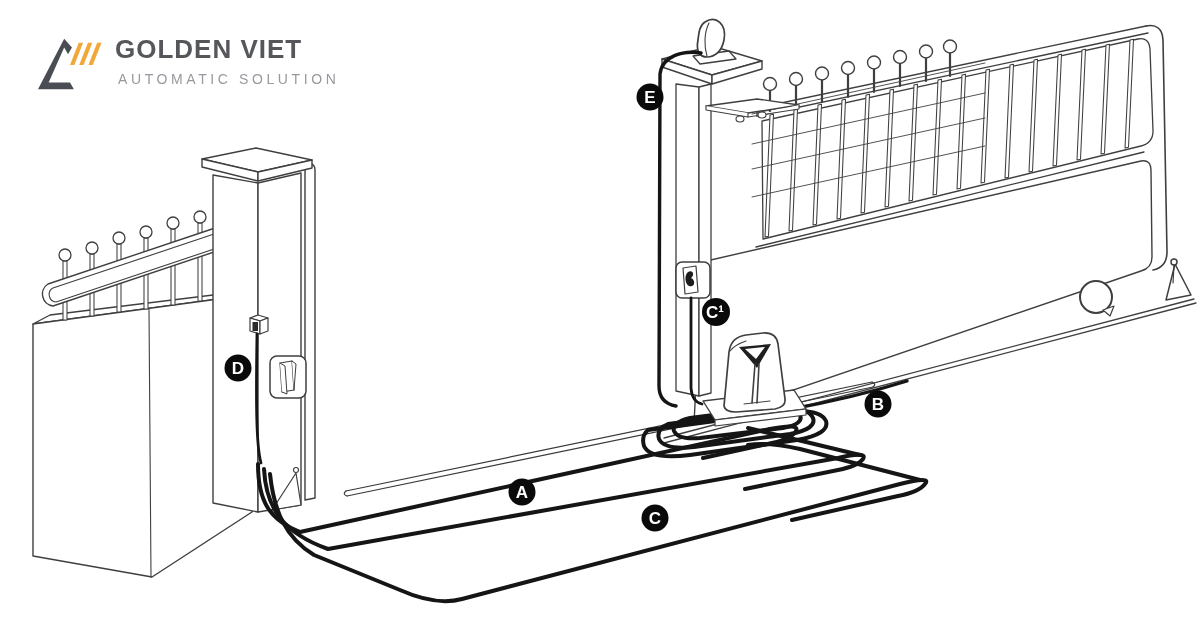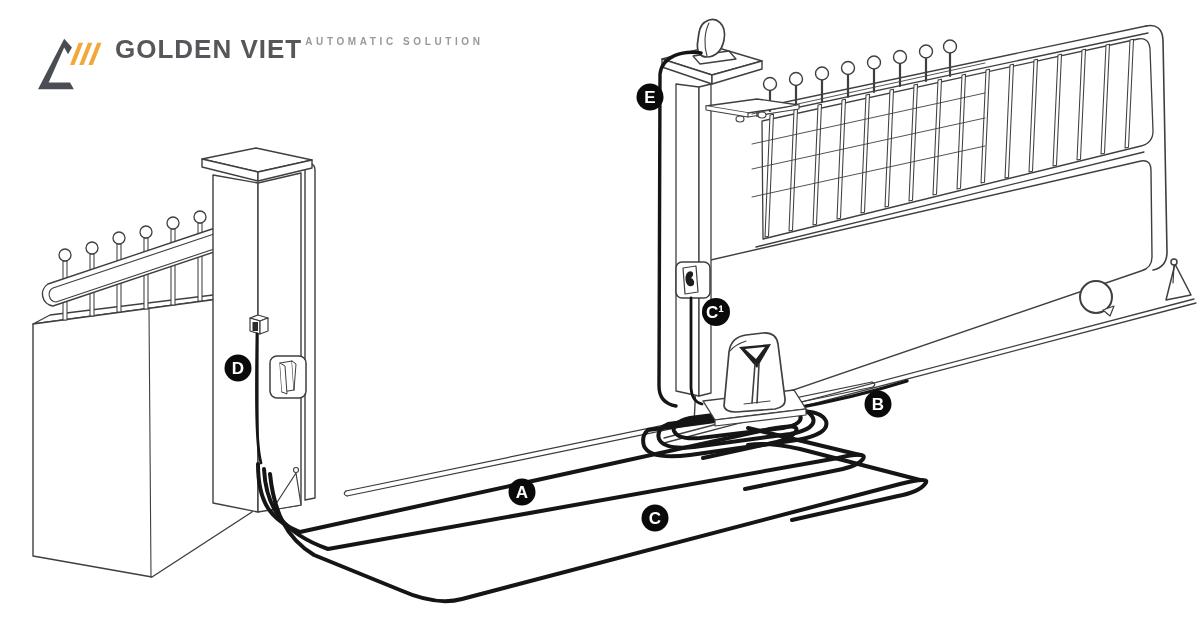--- a/index.html
+++ b/index.html
@@ -1,24 +1,24 @@
 <!DOCTYPE html>
 <html><head>
 <meta charset="utf-8">
 <style>
   html,body{margin:0;padding:0;background:#ffffff;}
   .stage{position:relative;width:1200px;height:618px;background:#ffffff;overflow:hidden;
          font-family:"Liberation Sans", sans-serif;}
   .scene{position:absolute;left:0;top:0;}
   .logo{position:absolute;left:38px;top:36px;display:flex;align-items:flex-start;gap:13px;}
   .logo-mark{display:block;margin-top:2px;}
-  .logo-text{display:flex;flex-direction:row;}
+  .logo-text{display:flex;flex-direction:column;}
   .brand{font-size:26px;font-weight:bold;letter-spacing:1px;color:#55575B;line-height:1;
          font-family:"Liberation Sans", sans-serif;}
-  .tagline{font-size:10px;font-weight:bold;letter-spacing:3.6px;color:#97999E;margin-top:0;padding-left:3px;}
+  .tagline{font-size:14px;font-weight:normal;letter-spacing:3.6px;color:#97999E;margin-top:9px;padding-left:3px;}
   .lbl{font-family:"Liberation Sans", sans-serif;font-weight:bold;font-size:17px;}
 </style>
 </head>
 <body>
 
 <div class="stage">
 
   <div class="logo">
     <svg class="logo-mark" width="64" height="54" viewBox="0 0 66 54">
       <path fill="#4A4E54" d="M27,0 L0,52 L37,52 L33,45 L11,45 L27,9 L31,16 L35,9 Z"></path>

